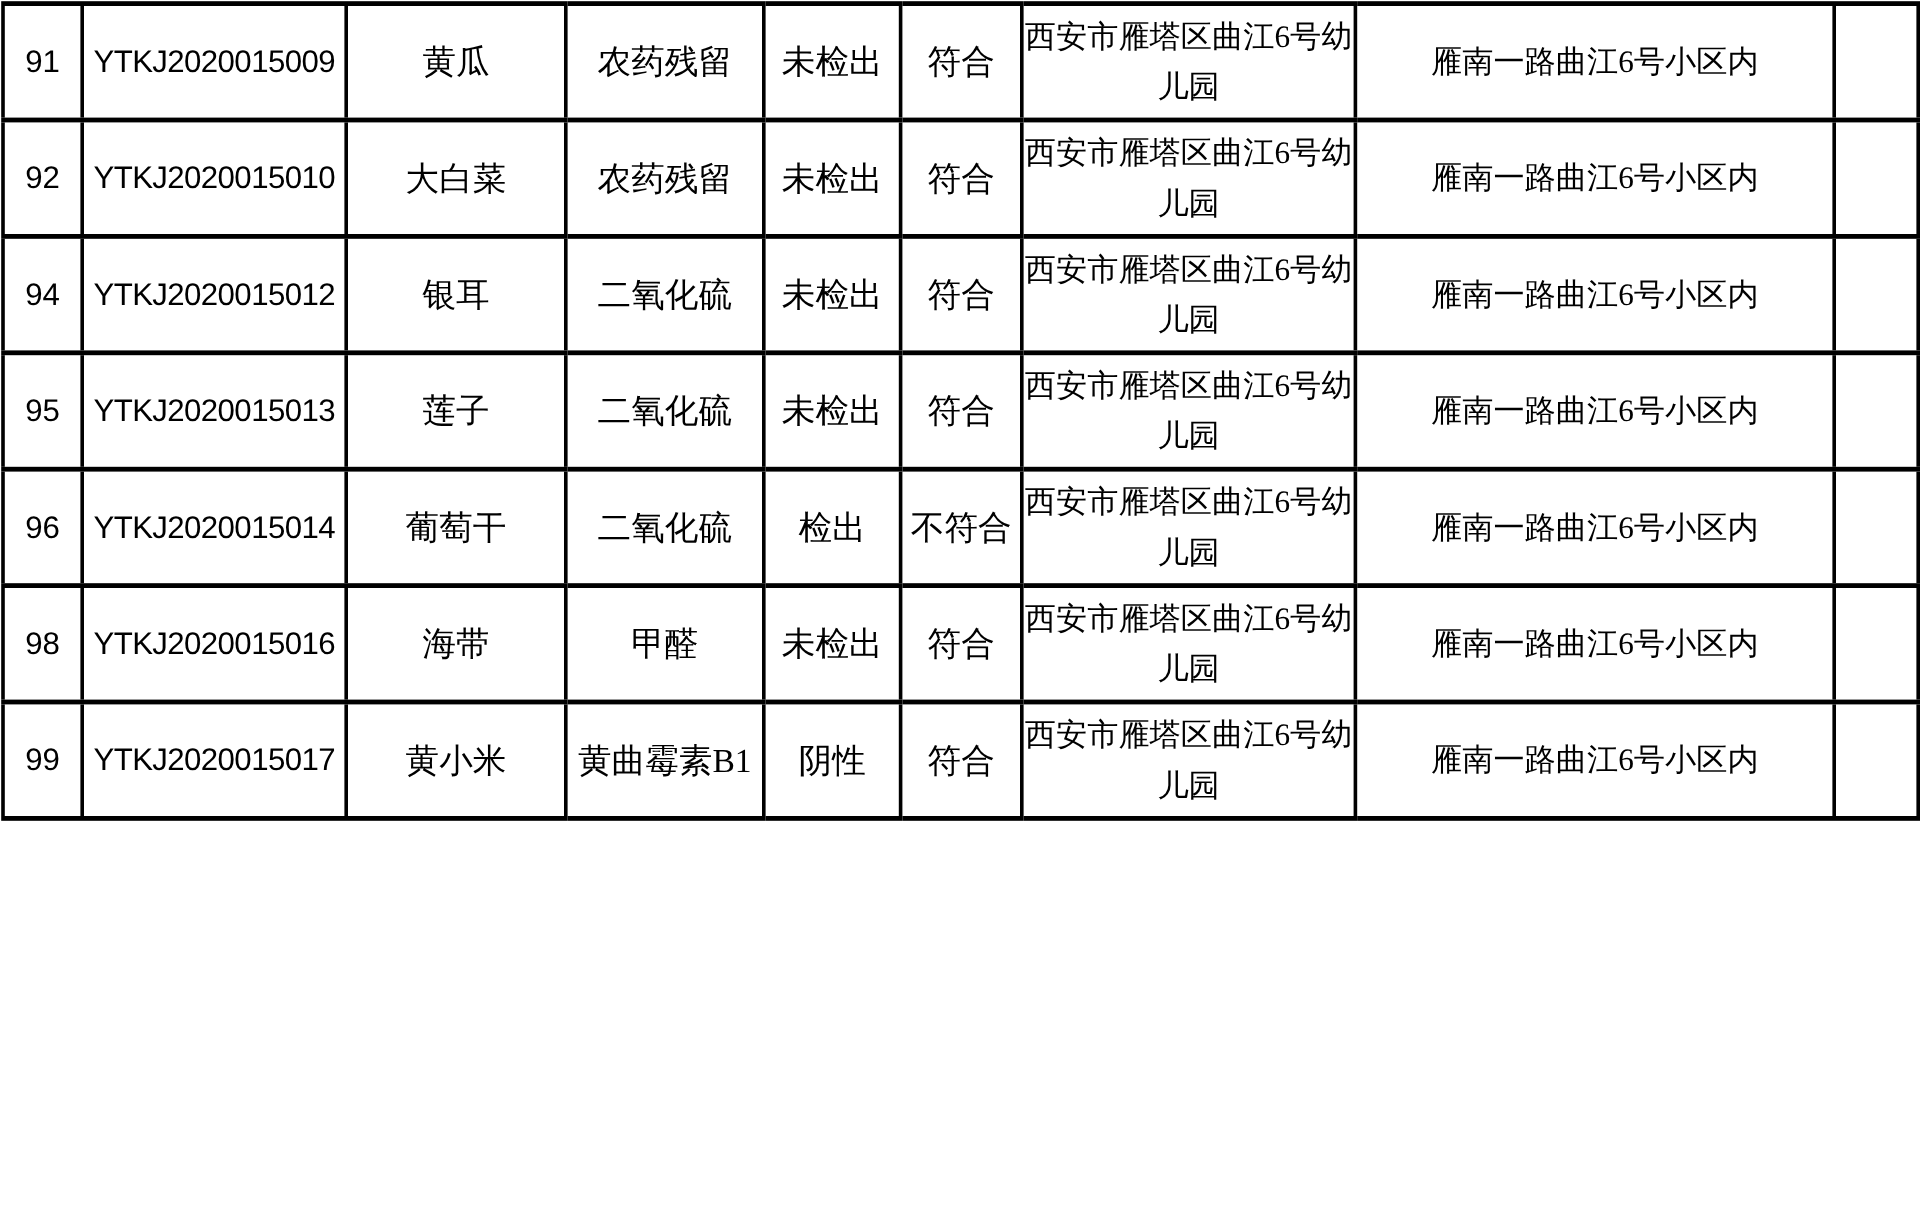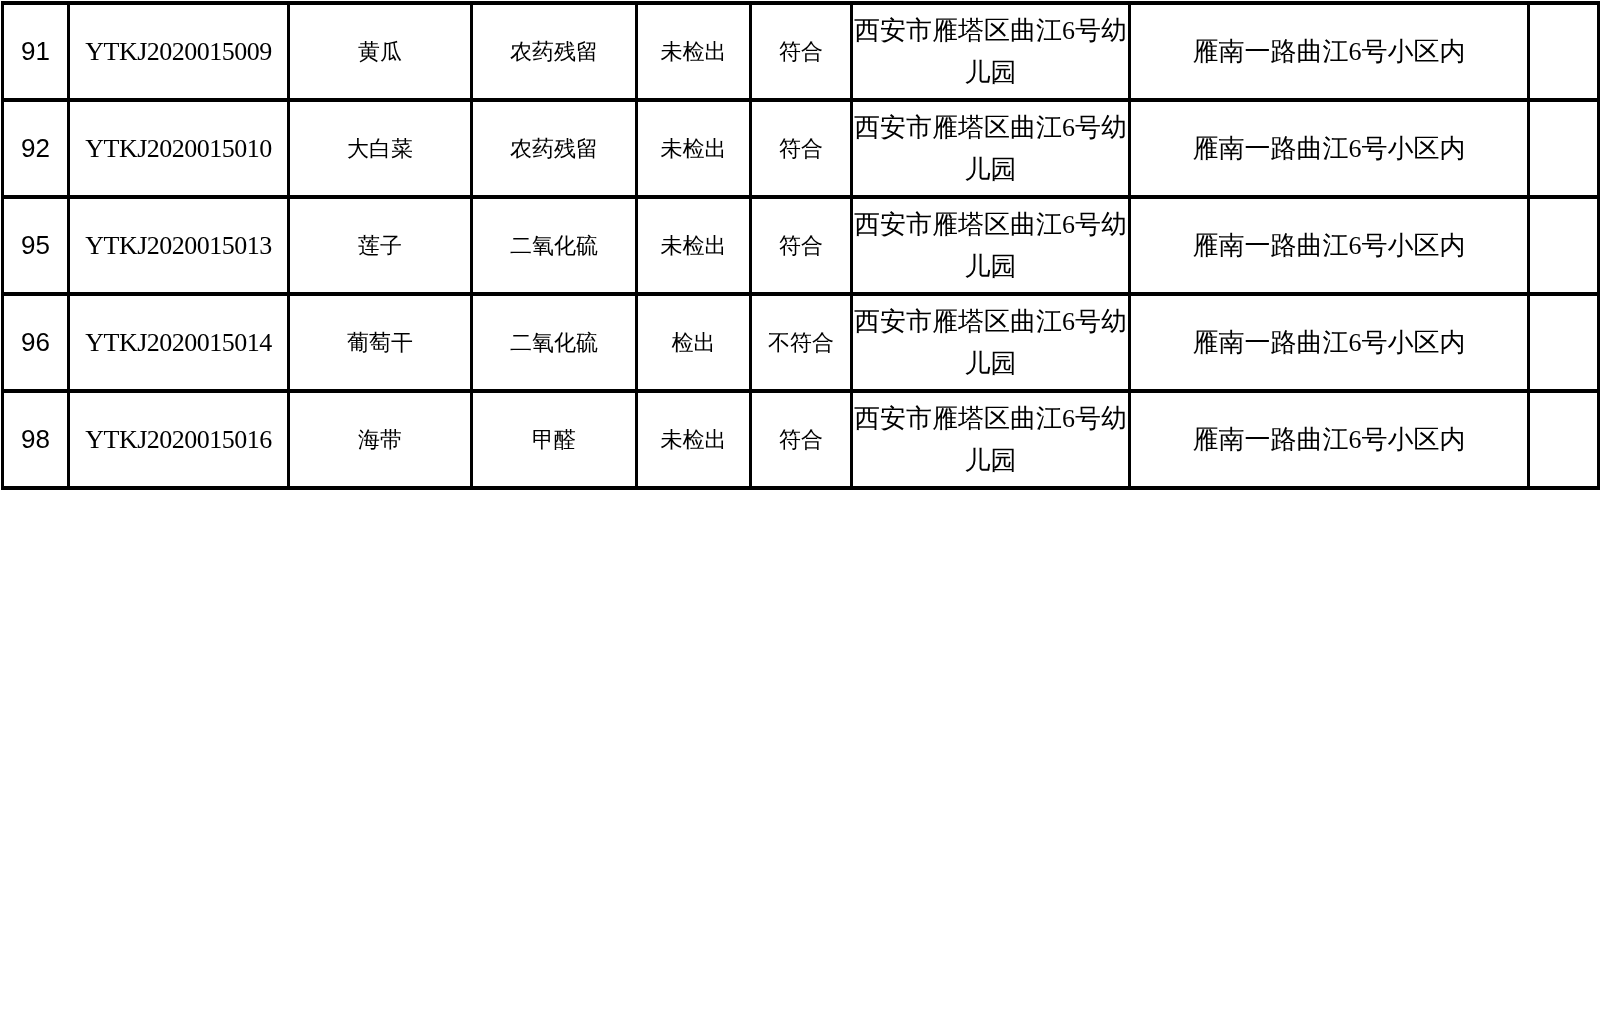--- a/index.html
+++ b/index.html
@@ -34,24 +34,24 @@
   table.results tr {
     height: 97px;
   }
   td.c-no {
     font-size: 26px;
     font-family: "Liberation Sans", sans-serif;
   }
   td.c-id {
     font-size: 26px;
     letter-spacing: -0.5px;
-    font-family: Liberation Serif, serif;
+    font-family: Liberation Sans, sans-serif;
   }
   td.c-name, td.c-item, td.c-result, td.c-concl {
-    font-size: 22px;
+    font-size: 28px;
     font-family: "Liberation Serif", serif;
   }
   td.c-unit, td.c-addr {
     font-size: 26px;
     line-height: 1.6;
     font-family: "Liberation Serif", serif;
   }
   td.c-extra {
     font-size: 26px;
   }
@@ -88,20 +88,31 @@
     <td class="c-id">YTKJ2020015010</td>
     <td class="c-name">大白菜</td>
     <td class="c-item">农药残留</td>
     <td class="c-result">未检出</td>
     <td class="c-concl">符合</td>
     <td class="c-unit">西安市雁塔区曲江6号幼儿园</td>
     <td class="c-addr">雁南一路曲江6号小区内</td>
     <td class="c-extra"></td>
   </tr>
       <tr>
+    <td class="c-no">94</td>
+    <td class="c-id">YTKJ2020015012</td>
+    <td class="c-name">银耳</td>
+    <td class="c-item">二氧化硫</td>
+    <td class="c-result">未检出</td>
+    <td class="c-concl">符合</td>
+    <td class="c-unit">西安市雁塔区曲江6号幼儿园</td>
+    <td class="c-addr">雁南一路曲江6号小区内</td>
+    <td class="c-extra"></td>
+  </tr>
+      <tr>
     <td class="c-no">95</td>
     <td class="c-id">YTKJ2020015013</td>
     <td class="c-name">莲子</td>
     <td class="c-item">二氧化硫</td>
     <td class="c-result">未检出</td>
     <td class="c-concl">符合</td>
     <td class="c-unit">西安市雁塔区曲江6号幼儿园</td>
     <td class="c-addr">雁南一路曲江6号小区内</td>
     <td class="c-extra"></td>
   </tr>
@@ -120,14 +131,25 @@
     <td class="c-no">98</td>
     <td class="c-id">YTKJ2020015016</td>
     <td class="c-name">海带</td>
     <td class="c-item">甲醛</td>
     <td class="c-result">未检出</td>
     <td class="c-concl">符合</td>
     <td class="c-unit">西安市雁塔区曲江6号幼儿园</td>
     <td class="c-addr">雁南一路曲江6号小区内</td>
     <td class="c-extra"></td>
   </tr>
+      <tr>
+    <td class="c-no">99</td>
+    <td class="c-id">YTKJ2020015017</td>
+    <td class="c-name">黄小米</td>
+    <td class="c-item">黄曲霉素B1</td>
+    <td class="c-result">阴性</td>
+    <td class="c-concl">符合</td>
+    <td class="c-unit">西安市雁塔区曲江6号幼儿园</td>
+    <td class="c-addr">雁南一路曲江6号小区内</td>
+    <td class="c-extra"></td>
+  </tr>
     </tbody>
 </table>
 
 </body></html>

